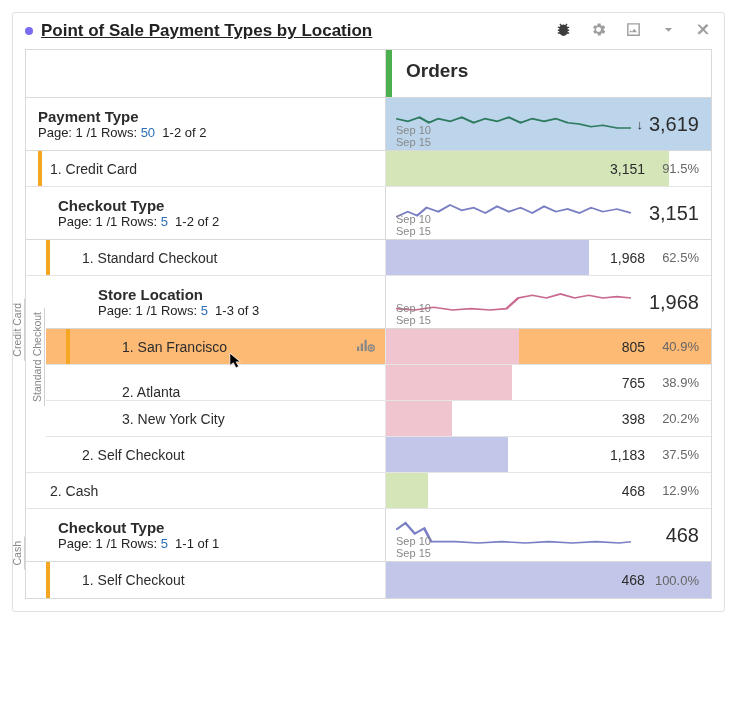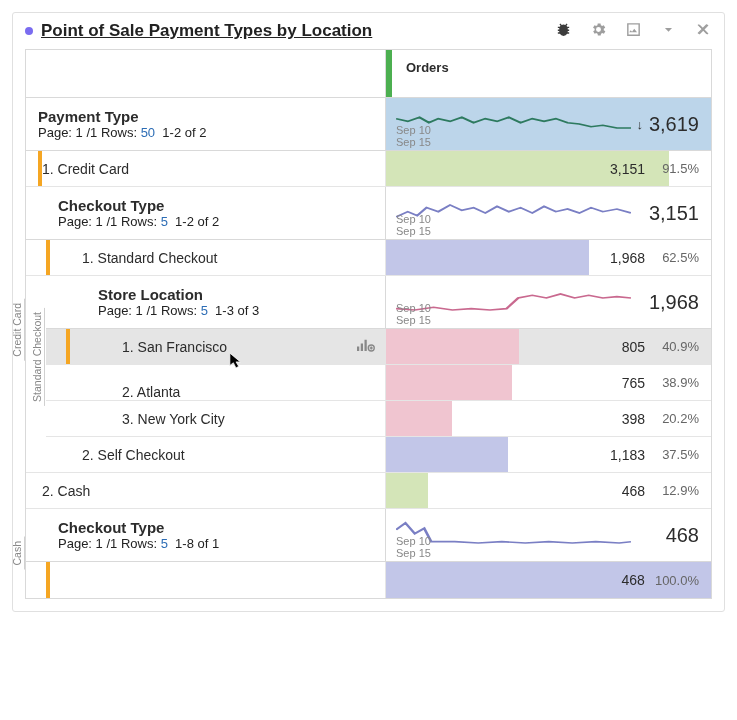--- a/index.html
+++ b/index.html
@@ -55,21 +55,21 @@
   .th-left {
     width: 360px;
     border-right: 1px solid #d9d9d9;
   }
   .th-right {
     flex: 1;
     display: flex;
     align-items: flex-start;
     padding: 10px 12px;
     font-weight: 700;
-    font-size: 13px;
+    font-size: 19px;
     position: relative;
   }
   .green-marker {
     position: absolute;
     left: 0; top: 0; bottom: 0;
     width: 6px;
     background: #4caf50;
   }
 
   .vsidebar {
@@ -155,21 +155,21 @@
     border-right: 1px solid #e5e5e5;
     position: relative;
   }
   .orange-bar {
     width: 4px;
     align-self: stretch;
     background: #f5a623;
     flex-shrink: 0;
   }
   .row-label {
-    padding-left: 0;
+    padding-left: 8px;
     font-size: 14px;
   }
   .row-right {
     flex: 1;
     display: flex;
     align-items: center;
     justify-content: flex-end;
     padding-right: 12px;
     gap: 10px;
     position: relative;
@@ -193,21 +193,21 @@
   .indent-1 .dim-left, .indent-1 .row-left { padding-left: 12px; }
   .indent-2 .dim-left  { padding-left: 32px; }
   .indent-2 .row-left .row-label { padding-left: 32px; }
   .indent-3 .dim-left { padding-left: 52px; }
   .indent-3 .row-left .row-label { padding-left: 52px; }
 
   .nest {
     position: relative;
   }
   .hover-row {
-    background: #e5e5e5;
+    background: #fdba74;
   }
   .row-icon {
     position: absolute;
     right: 10px;
     color: #888;
     font-size: 13px;
   }
   .cursor {
     position: absolute;
     left: 183px;
@@ -450,40 +450,41 @@
       <div class="vsidebar" style="top:0;bottom:0;">
         <div class="vlabel">Cash</div>
       </div>
 
       <div class="dim-header indent-2">
         <div class="dim-left">
           <div class="dim-title">Checkout Type</div>
           <div class="dim-meta">
             <span>Page: 1 /1  Rows:</span>
             <span class="link">5</span>
-            <span>&nbsp;</span><span>1-8 of 1</span>
+            <span>&nbsp;</span><span>1-1 of 1</span>
           </div>
         </div>
         <div class="dim-right">
           <div class="spark-area">
             <svg class="spark" viewBox="0 0 100 30" preserveAspectRatio="none">
               <polyline points="0,11 4,6 8,14 12,10 15,20 25,20 35,21 45,20 55,21 65,20 75,21 85,20 95,21 100,20" fill="none" stroke="#7a7fc4" stroke-width="1.2"></polyline>
             </svg>
           </div>
           <div class="spark-labels">
             <span>Sep 10</span>
             <span>Sep 15</span>
           </div>
           <span class="dim-total">468</span>
         </div>
       </div>
 
       <div class="data-row indent-2" style="border-bottom:none;">
         <div class="row-left">
           <div class="orange-bar" style="margin-left:20px;"></div>
+          <span class="row-label">1. Self Checkout</span>
         </div>
         <div class="row-right">
           <div class="bar-fill" style="background:#c2c6e8;width:100%;"></div>
           <span class="row-value">468</span>
           <span class="row-pct">100.0%</span>
         </div>
       </div>
     </div>
 
   </div>

